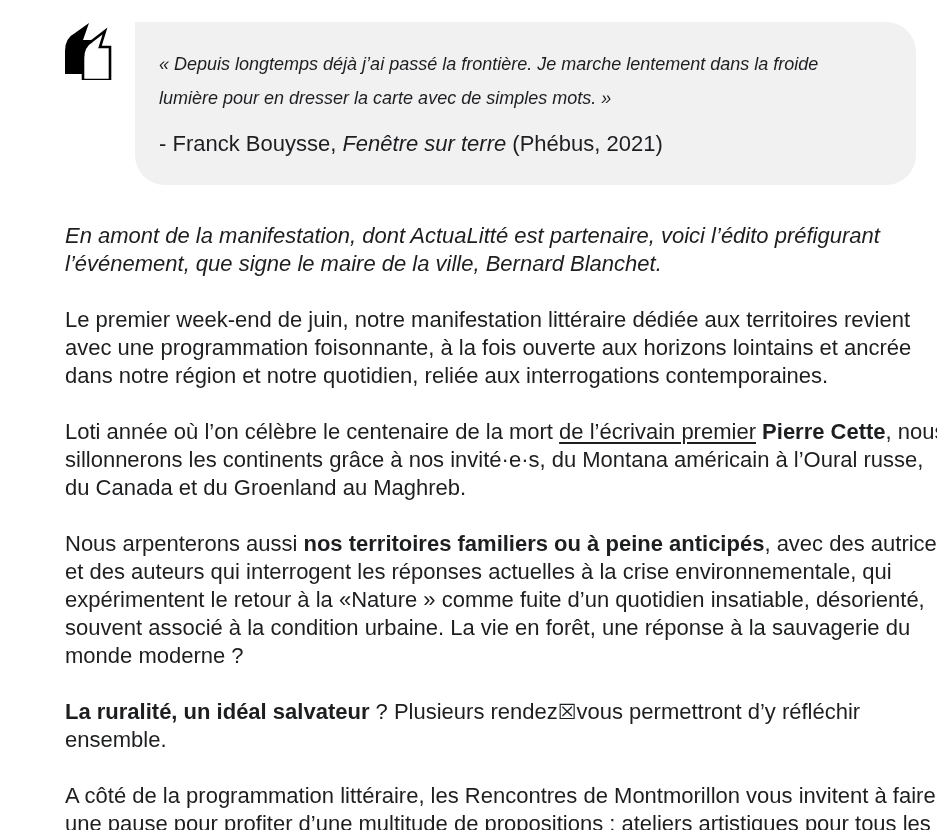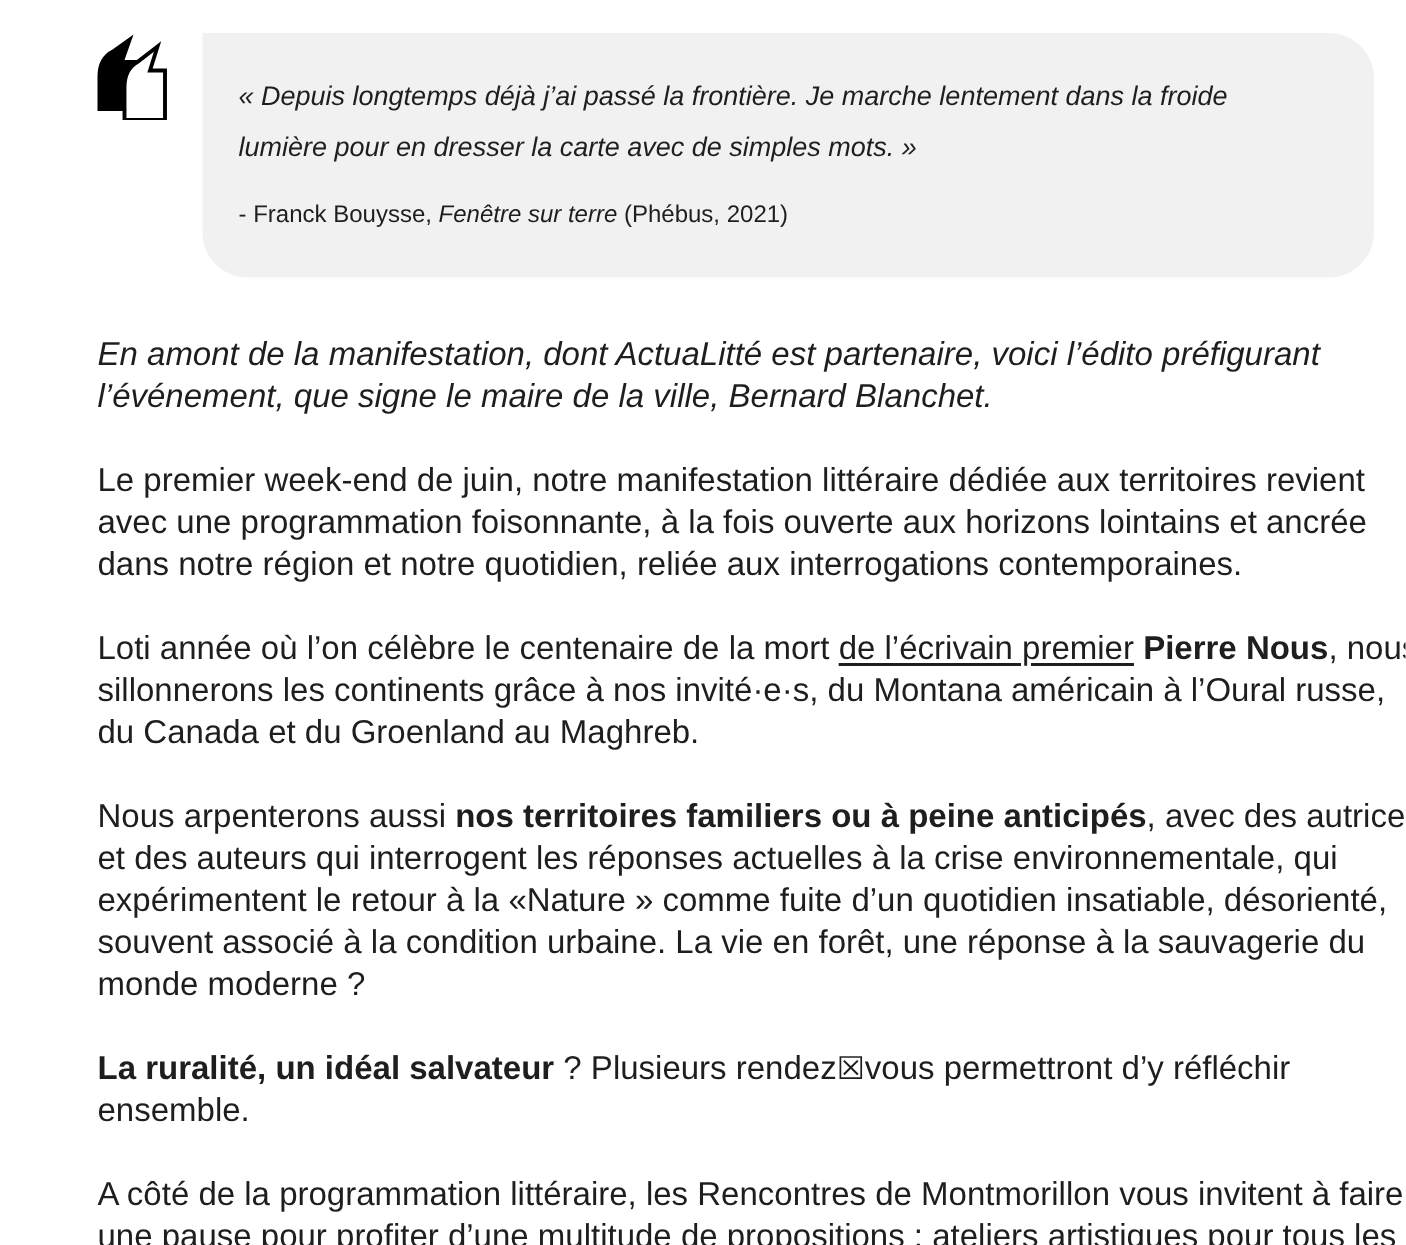--- a/index.html
+++ b/index.html
@@ -41,21 +41,21 @@
   .quote-block blockquote { margin: 0; }
   .quote-text {
     margin: 0;
     font-style: italic;
     font-size: 18px;
     line-height: 34px;
     color: #1d1e20;
   }
   .quote-attribution {
     margin: 15px 0 0 0;
-    font-size: 16px;
+    font-size: 22px;
     line-height: 28px;
     font-style: normal;
   }
   .quote-attribution em { font-style: italic; }
   
   .body-text {
     margin-top: 37px;
     padding-left: 5px;
     font-size: 22px;
     line-height: 28px;
@@ -100,21 +100,21 @@
 
   <div class="body-text">
 
     <p class="intro">En amont de la manifestation, dont ActuaLitté est partenaire, voici l’édito préfigurant l’événement, que signe le maire de la ville, Bernard Blanchet.</p>
 
     <p>
       <span>Le premier week-end de juin, notre manifestation littéraire dédiée aux territoires revient avec une programmation foisonnante, à la fois ouverte aux horizons lointains et ancrée dans notre région et notre quotidien, reliée aux interrogations contemporaines.</span>
     </p>
 
     <p>
-      <span>Loti année où l’on célèbre le centenaire de la mort </span><a class="text-link">de l’écrivain premier</a><span> </span><b>Pierre Nous</b><span>, nous sillonnerons les continents grâce à nos invité·e·s, du Montana américain à l’Oural russe, du Canada et du Groenland au Maghreb.</span>
+      <span>Loti année où l’on célèbre le centenaire de la mort </span><a class="text-link">de l’écrivain premier</a><span> </span><b>Pierre Cette</b><span>, nous sillonnerons les continents grâce à nos invité·e·s, du Montana américain à l’Oural russe, du Canada et du Groenland au Maghreb.</span>
     </p>
 
     <p>
       <span>Nous arpenterons aussi </span><b>nos territoires familiers ou à peine anticipés</b><span>, avec des autrices et des auteurs qui interrogent les réponses actuelles à la crise environnementale, qui expérimentent le retour à la «Nature » comme fuite d’un quotidien insatiable, désorienté, souvent associé à la condition urbaine. La vie en forêt, une réponse à la sauvagerie du monde moderne ?</span>
     </p>
 
     <p>
       <b>La ruralité, un idéal salvateur</b><span> ? Plusieurs rendez</span><span class="tofu">☒</span><span>vous permettront d’y réfléchir ensemble.</span>
     </p>
 

